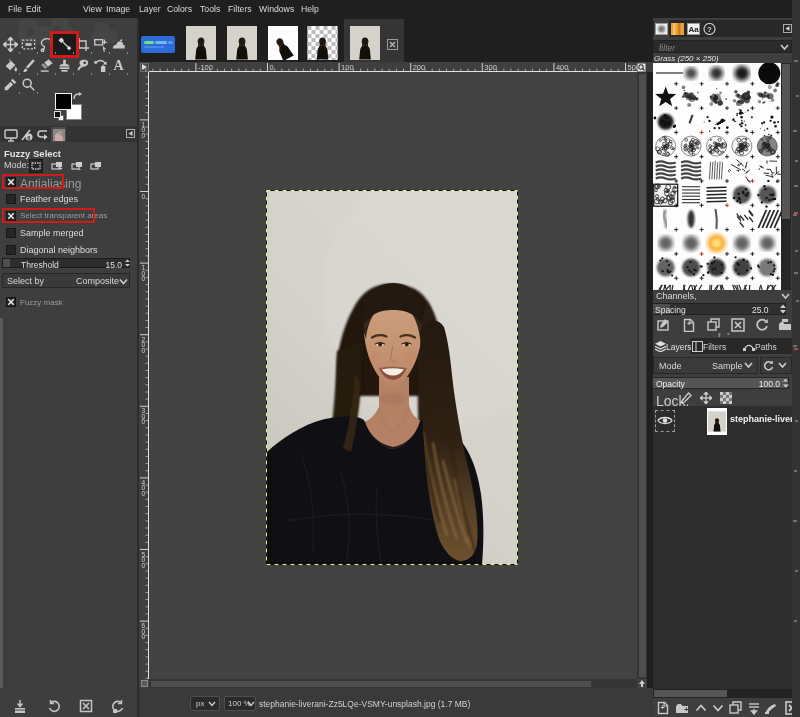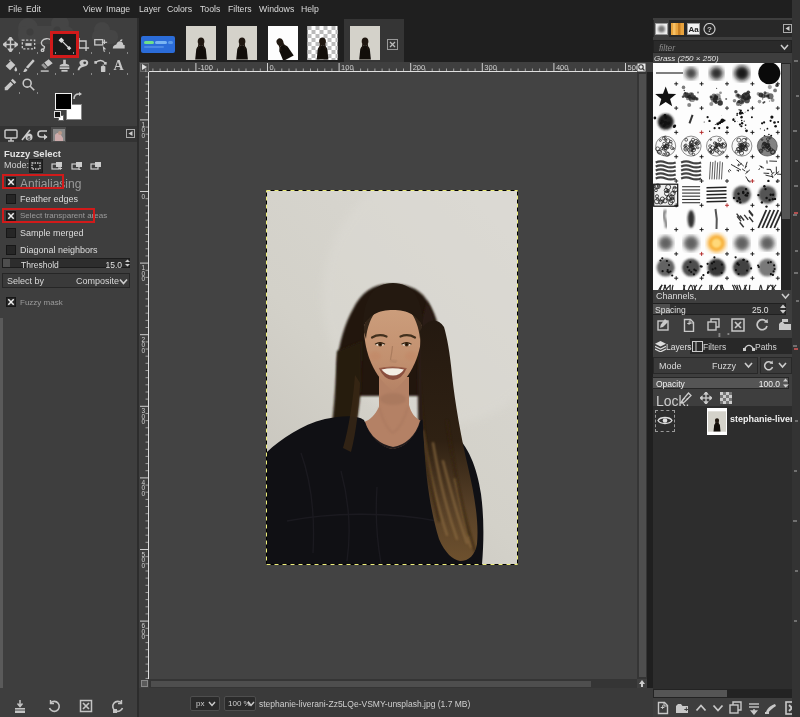--- a/index.html
+++ b/index.html
@@ -1555,21 +1555,21 @@
   </svg>
 <div class="t" style="left:703px;top:342.5px;font-size:8.5px;color:#d2d2d2;">Filters</div>
 <svg style="left:743px;top:341px" width="12" height="11" viewBox="0 0 12 11">
 <path d="M1.5 8.5C3.5 3 8.5 3 10.5 8.5" fill="none" stroke="#ccc" stroke-width="1.3"></path>
 <rect x="0" y="7" width="3" height="3" fill="#ccc"></rect>
     <rect x="9" y="7" width="3" height="3" fill="#ccc"></rect>
   </svg>
 <div class="t" style="left:755px;top:342.5px;font-size:8.5px;color:#d2d2d2;">Paths</div>
 <div style="left:653px;top:357px;width:105px;height:17px;background:#3a3a3a;border:1px solid #282828;"></div>
 <div class="t" style="left:659px;top:362px;font-size:9px;color:#d8d8d8;">Mode</div>
-<div class="t" style="left:712px;top:362px;font-size:9px;color:#d8d8d8;">Fuzzy</div>
+<div class="t" style="left:712px;top:362px;font-size:9px;color:#d8d8d8;">Sample</div>
 <svg style="left:744px;top:362px" width="9" height="7" viewBox="0 0 9 7">
     <path d="M1 1l3.5 4L8 1" fill="none" stroke="#ccc" stroke-width="1.6"></path>
   </svg>
 <div style="left:760px;top:357px;width:32px;height:17px;background:#3a3a3a;border:1px solid #282828;"></div>
 <svg style="left:763px;top:360px" width="11" height="11" viewBox="0 0 11 11">
 <path d="M8.5 3A4 4 0 1 0 9.5 7" fill="none" stroke="#ccc" stroke-width="1.5"></path>
     <path d="M9.5 0.5l.5 3.5-3.5-.5z" fill="#ccc"></path>
   </svg>
 <svg style="left:778px;top:362px" width="9" height="7" viewBox="0 0 9 7">
     <path d="M1 1l3.5 4L8 1" fill="none" stroke="#ccc" stroke-width="1.6"></path>

